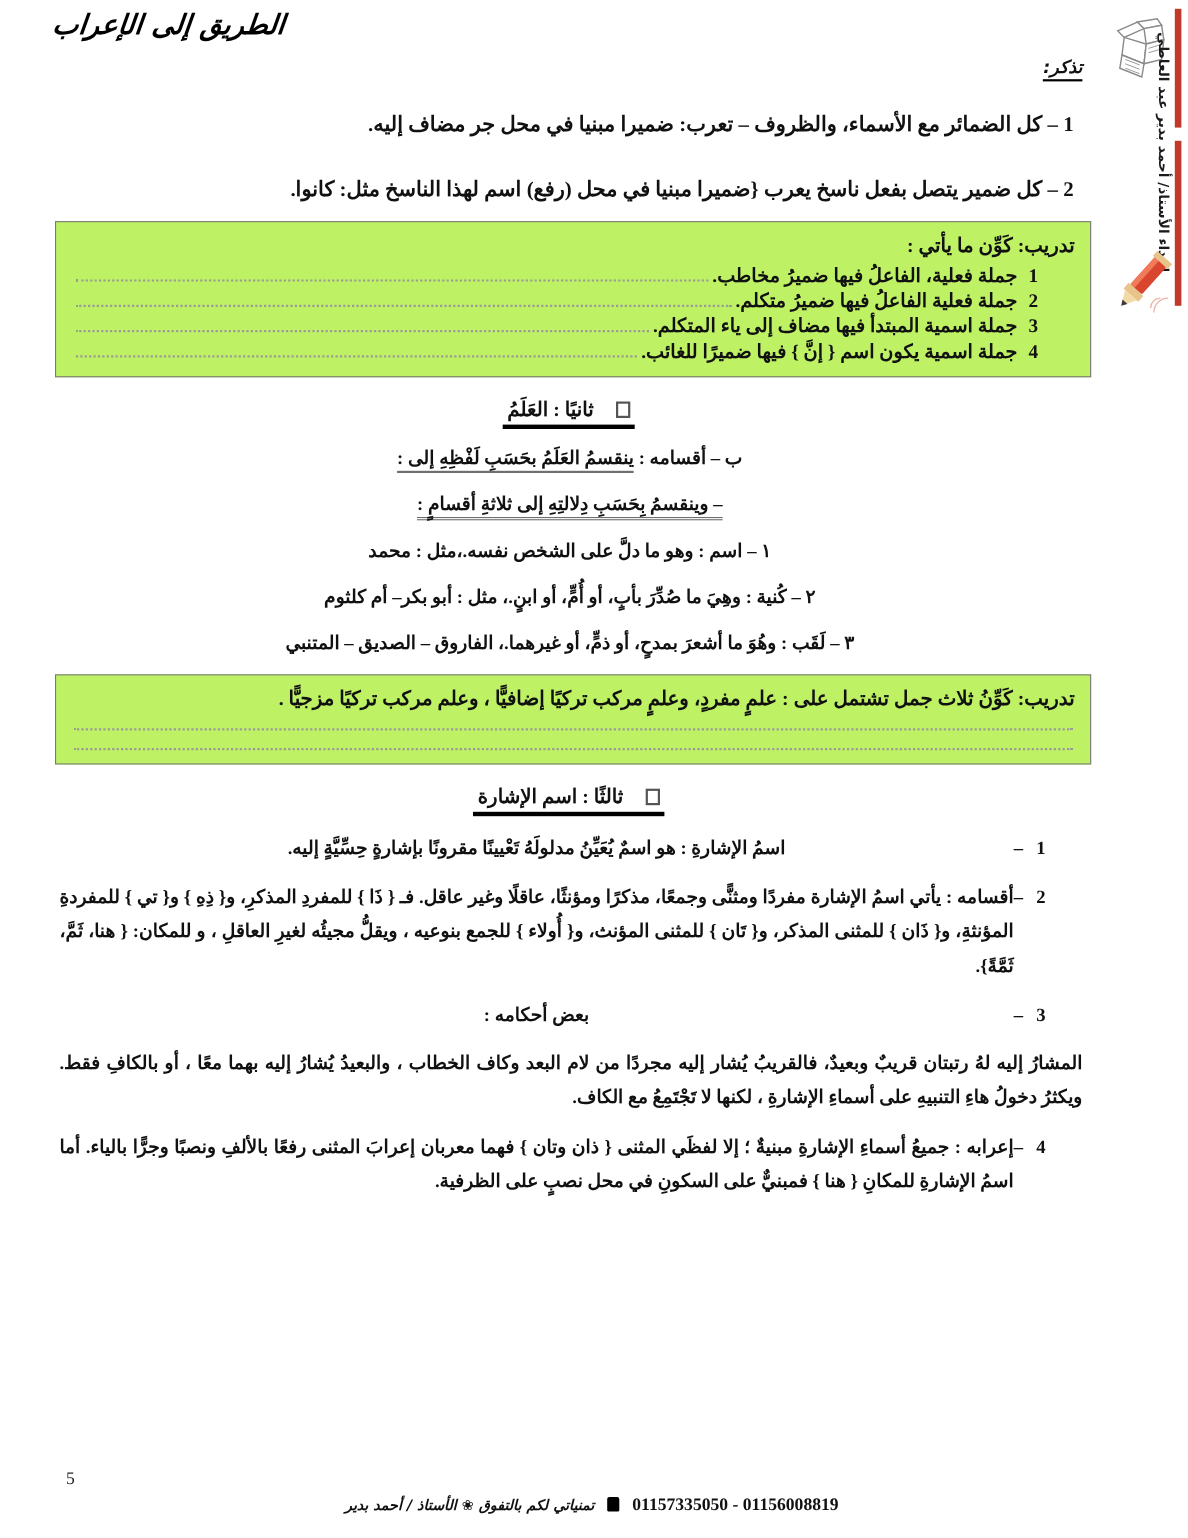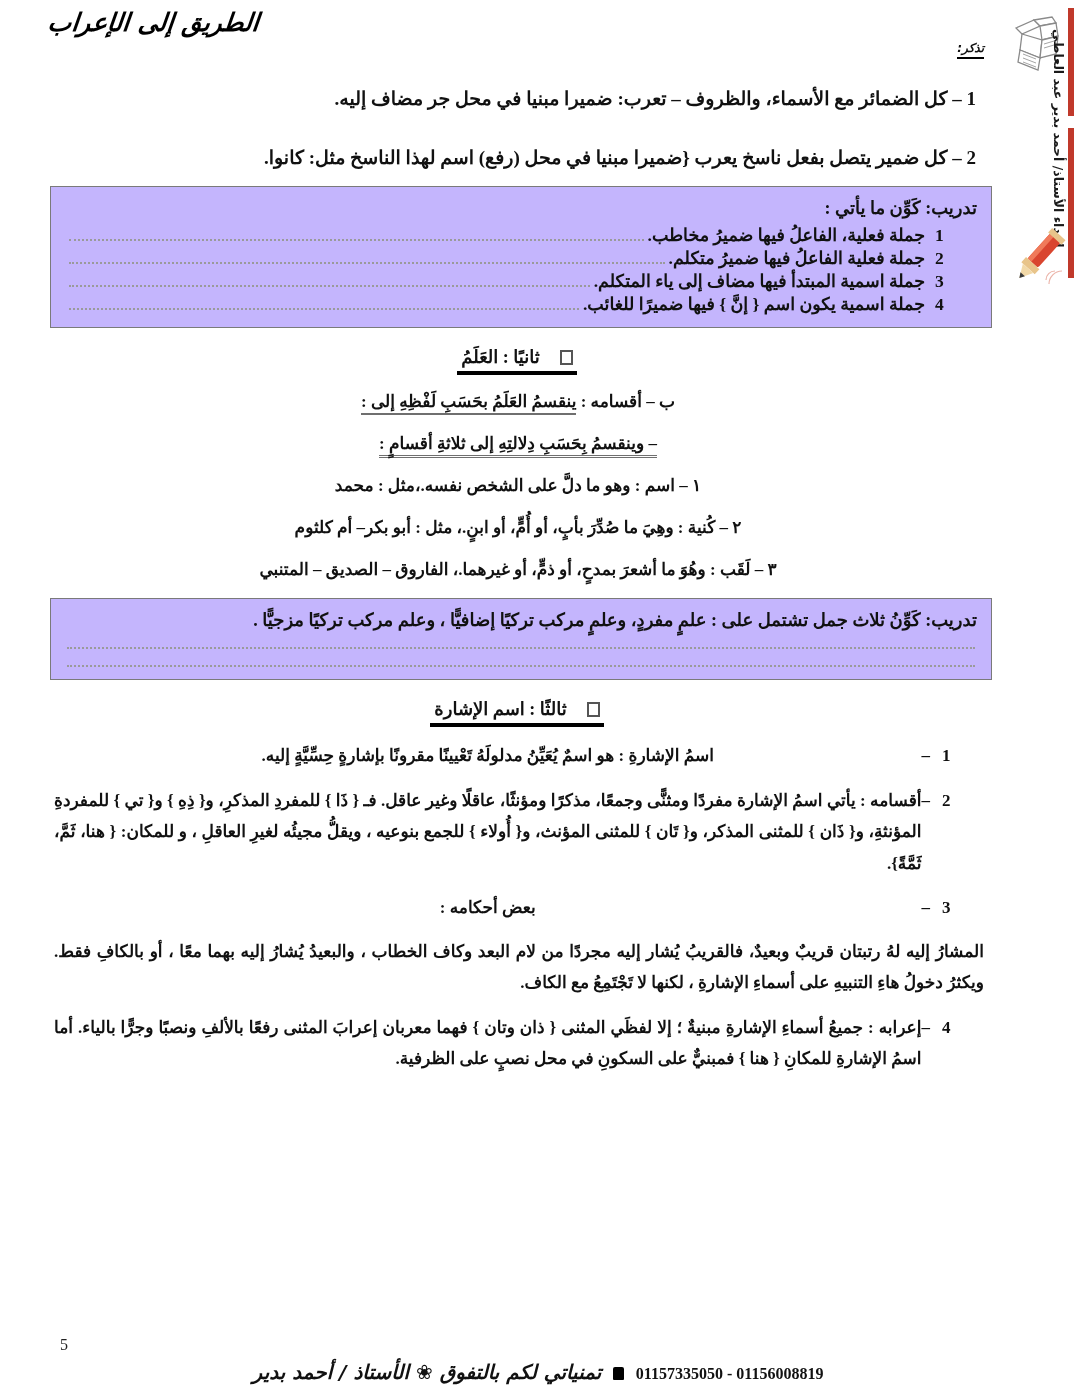--- a/index.html
+++ b/index.html
@@ -81,24 +81,24 @@
     font-family: "DejaVu Sans", sans-serif;
     font-size: 25px;
     font-weight: bold;
     font-style: italic;
     letter-spacing: -1px;
     transform: skewX(-6deg);
     color: #000;
   }
 
   .remember {
-    margin: 4px 10px 2px 0;
+    margin: 14px 10px 2px 0;
     text-align: right;
     font-family: "DejaVu Sans", sans-serif;
-    font-size: 12px;
+    font-size: 16px;
     font-style: italic;
     font-weight: bold;
   }
   .remember span {
     border-bottom: 2px solid #000;
     padding-bottom: 2px;
   }
 
   .rule-line {
     text-align: right;
@@ -109,21 +109,21 @@
   }
   .rule-line .num {
     font-family: "Liberation Serif", serif;
   }
 
   
   .exbox {
     border: 1.5px solid #7a7a7a;
     margin: 14px 2px 0 2px;
     padding: 10px 14px 12px 14px;
-    background: #c4b5fd;
+    background: #bef264;
   }
   .ex-title {
     text-align: right;
     font-size: 18px;
     font-weight: bold;
     margin-bottom: 6px;
   }
   .ex-item {
     display: flex;
     flex-direction: row;
@@ -258,21 +258,21 @@
     top: 1360px;
     text-align: center;
     font-size: 15px;
     font-weight: bold;
     white-space: nowrap;
     direction: rtl;
   }
   .footer .fname {
     font-family: "DejaVu Sans", sans-serif;
     font-style: italic;
-    font-size: 20px;
+    font-size: 13px;
     letter-spacing: -0.5px;
   }
   .footer .phone-icon {
     display: inline-block;
     width: 11px; height: 13px;
     background: #000;
     border-radius: 2px 2px 1px 1px;
     vertical-align: -1px;
     margin: 0 8px;
   }

